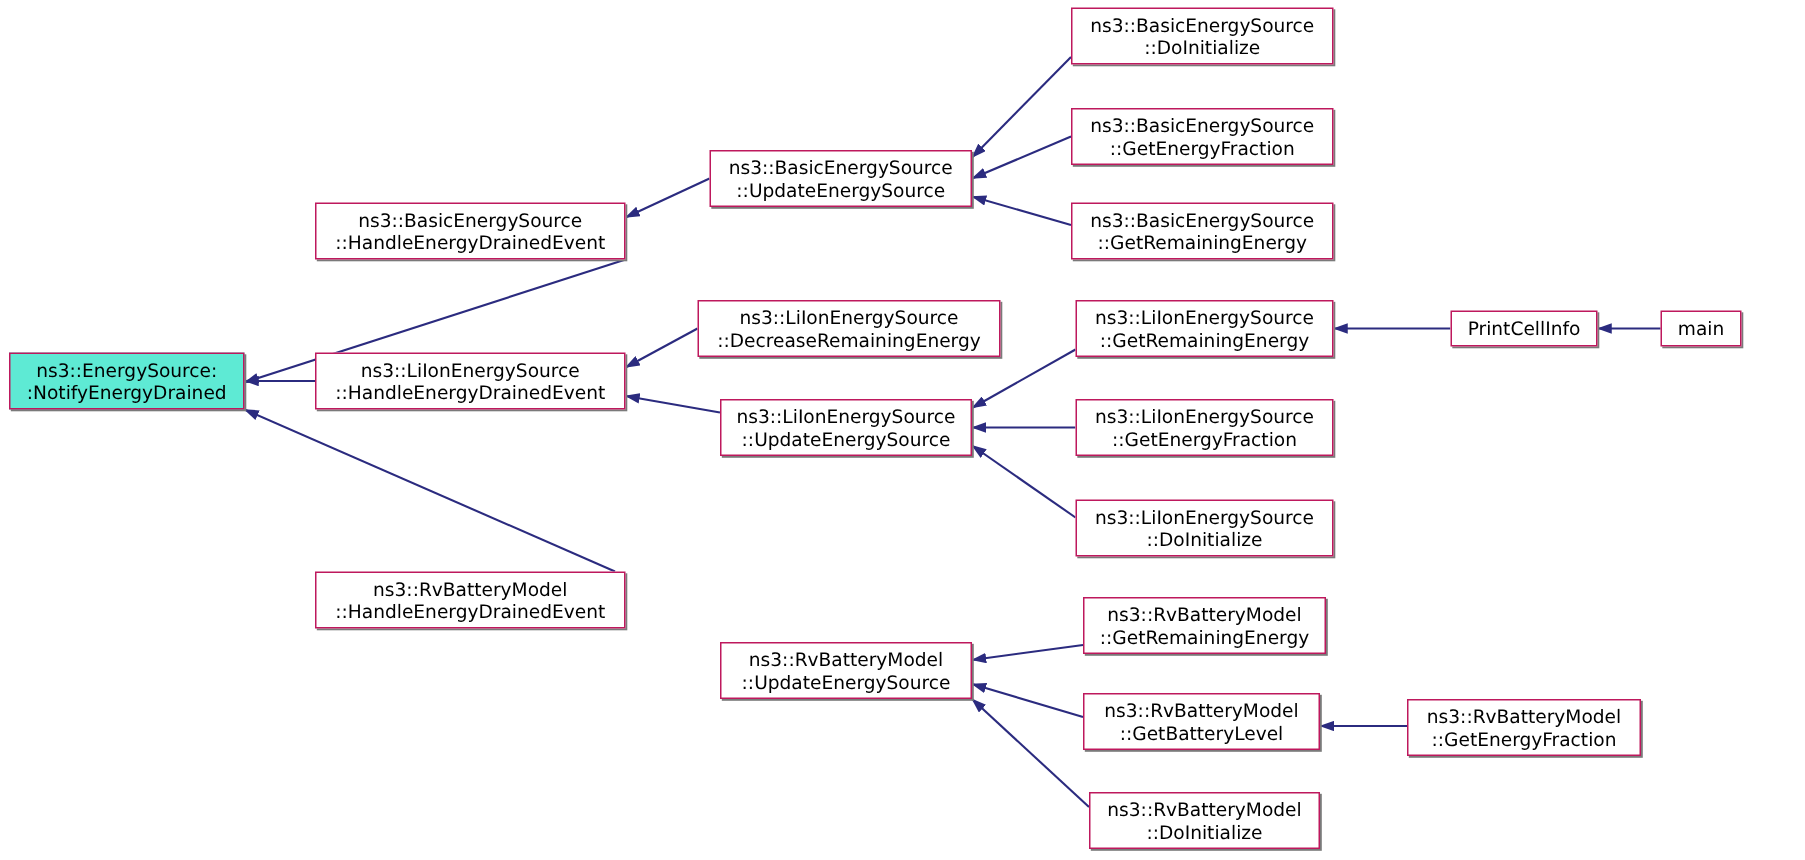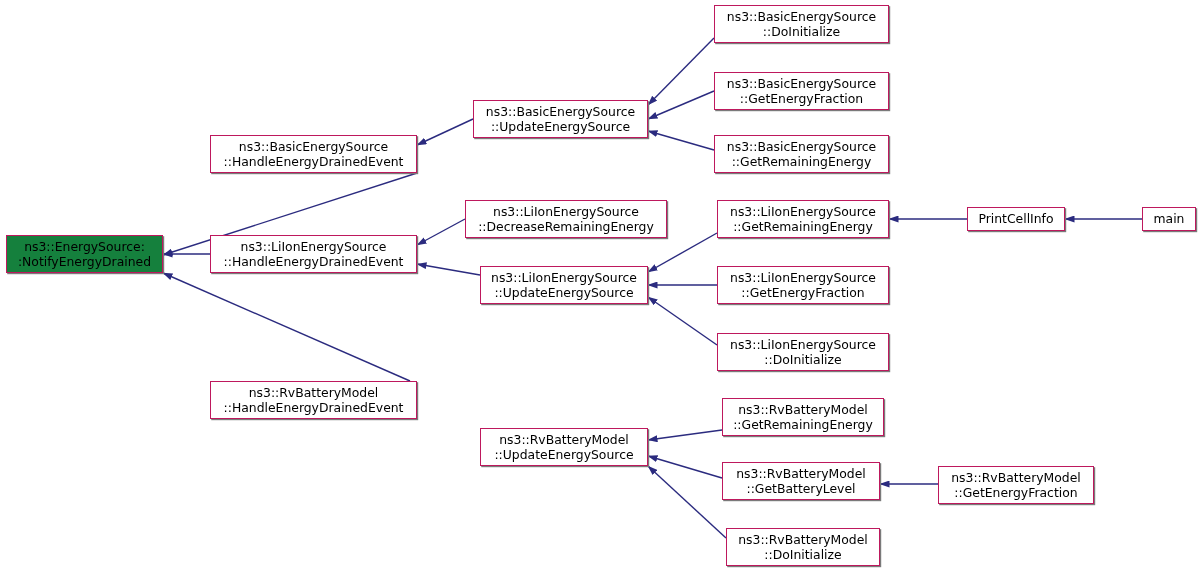--- a/index.html
+++ b/index.html
@@ -36,21 +36,21 @@
     justify-content: center;
     text-align: center;
     font-size: 12.4px;
     line-height: 15.5px;
     letter-spacing: 0px;
     white-space: pre-line;
     box-shadow: 1.2px 1.2px 0 0 #7a7a7a;
     z-index: 2;
   }
   .node.highlight {
-    background: #15803d;
+    background: #5eead4;
     align-items: center;
   }
   .node .label {
     display: block;
     width: 100%;
     padding: 0 3px;
     box-sizing: border-box;
   }
 </style>
 </head>
@@ -115,18 +115,18 @@
 ::GetEnergyFraction</span></div>
       <div class="node" style="left: 717px; top: 333px; width: 172px; height: 38px;"><span class="label">ns3::LiIonEnergySource
 ::DoInitialize</span></div>
       <div class="node" style="left: 722px; top: 398px; width: 162px; height: 38px;"><span class="label">ns3::RvBatteryModel
 ::GetRemainingEnergy</span></div>
       <div class="node" style="left: 722px; top: 462px; width: 158px; height: 38px;"><span class="label">ns3::RvBatteryModel
 ::GetBatteryLevel</span></div>
       <div class="node" style="left: 726px; top: 528px; width: 154px; height: 38px;"><span class="label">ns3::RvBatteryModel
 ::DoInitialize</span></div>
       <div class="node" style="left: 967px; top: 207px; width: 98px; height: 24px;"><span class="label">PrintCellInfo</span></div>
-      <div class="node" style="left: 1142px; top: 207px; width: 54px; height: 24px;"><span class="label">main</span></div>
+      <div class="node" style="left: 1107px; top: 207px; width: 54px; height: 24px;"><span class="label">main</span></div>
       <div class="node" style="left: 938px; top: 466px; width: 156px; height: 38px;"><span class="label">ns3::RvBatteryModel
 ::GetEnergyFraction</span></div>
     </div>
 
 </div>
 
 </body></html>

